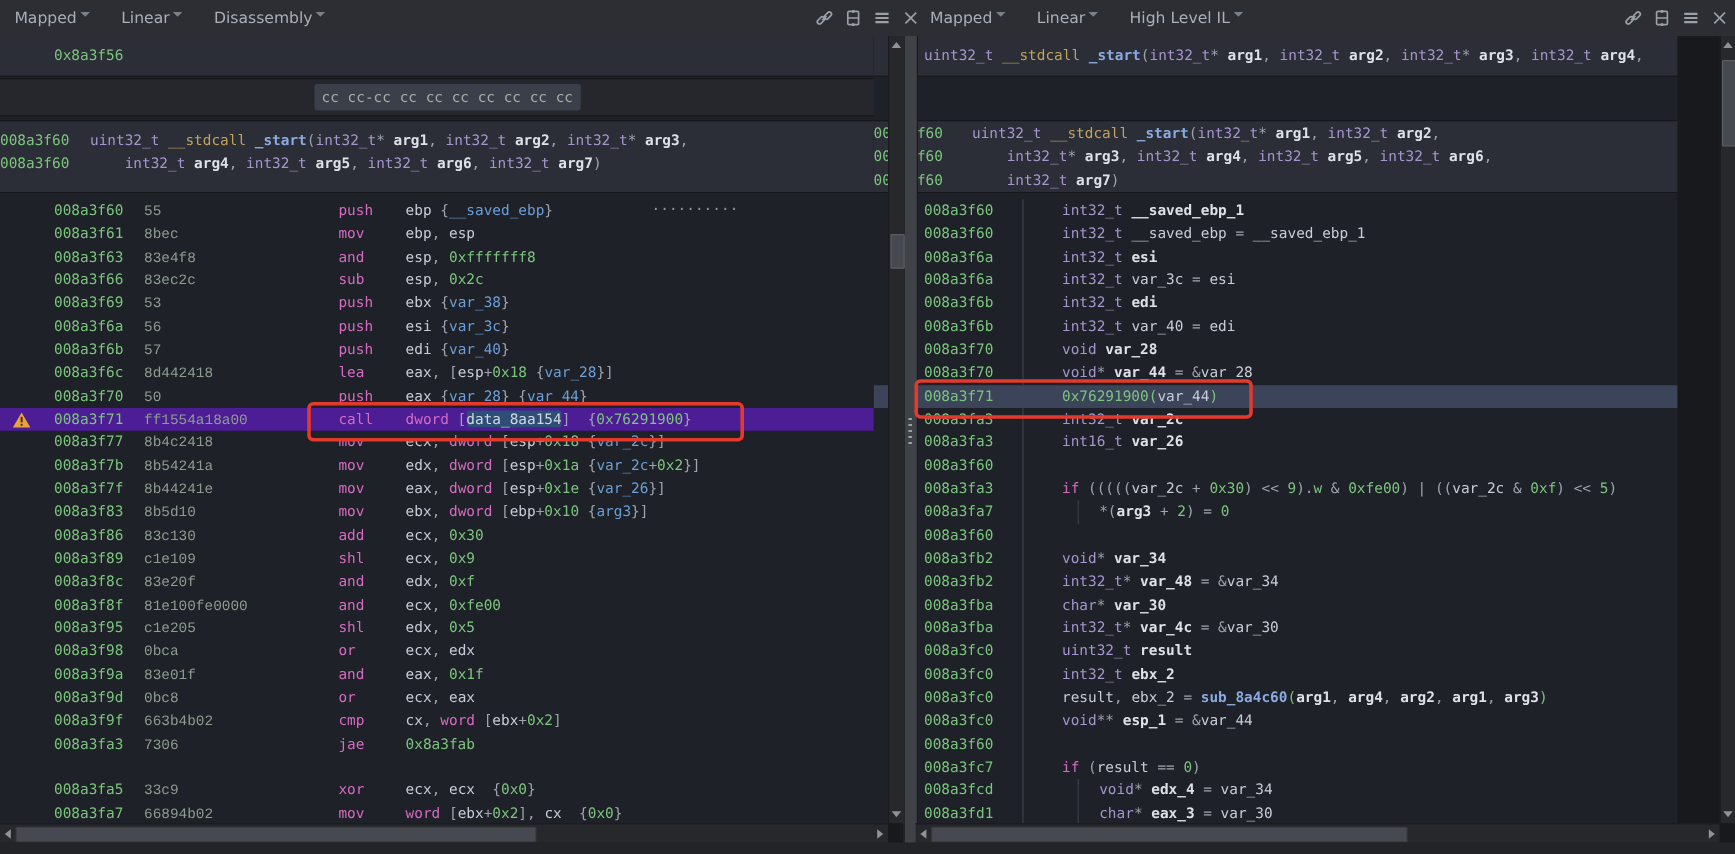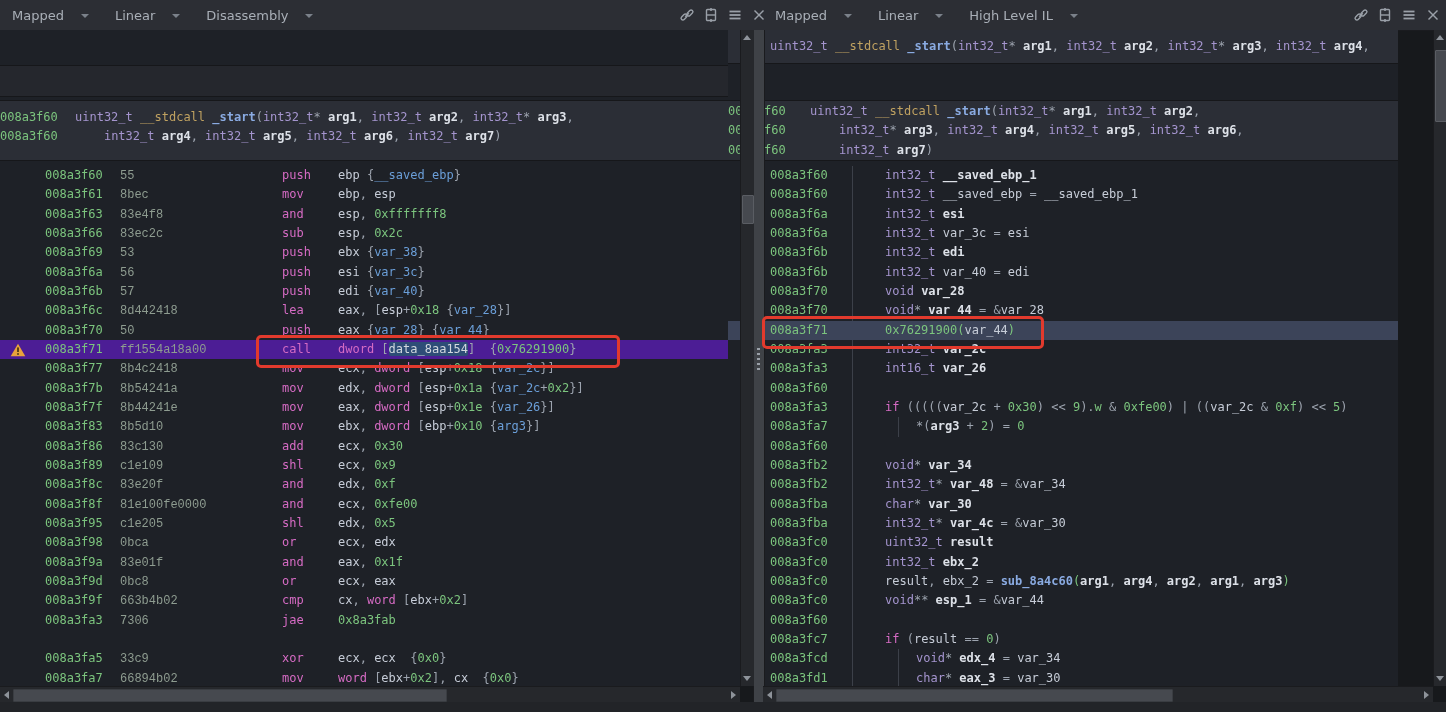--- a/index.html
+++ b/index.html
@@ -5,21 +5,21 @@
   html,body{margin:0;padding:0;background:#141619;}
   .app{position:relative;width:1446px;height:712px;background:#17191c;overflow:hidden;
        font-family:"DejaVu Sans Mono","Liberation Mono",monospace;font-size:12px;color:#c7cdd8;}
   
   .toolbar{position:absolute;left:0;top:0;width:1446px;height:30px;background:#2c2e34;
            border-bottom:1px solid #1a1b1f;font-family:"DejaVu Sans","Liberation Sans",sans-serif;
            font-size:13px;color:#a9afb7;}
   .tb-group{position:absolute;top:0;height:30px;display:flex;align-items:center;gap:26px;}
   .tb-menus-left{left:12px;}
   .tb-menus-right{left:775px;}
-  .menu-item{display:flex;align-items:center;gap:17px;cursor:default;white-space:nowrap;}
+  .menu-item{display:flex;gap:3px;cursor:default;white-space:nowrap;}
   .caret{width:0;height:0;border-left:4px solid transparent;border-right:4px solid transparent;
          border-top:4px solid #7b818a;margin-top:2px;}
   .tb-icons{position:absolute;top:0;height:30px;display:flex;align-items:center;gap:7px;}
   .tb-icons-left{left:678px;}
   .tb-icons-right{left:1352px;}
   .tbi{width:17px;height:17px;display:flex;align-items:center;justify-content:center;}
   .tbi svg{stroke:#9aa0a8;fill:none;stroke-width:1.4;}
   
   .pane{position:absolute;top:30px;height:656px;background:#1e2127;overflow:hidden;}
   .pane-left{left:0;width:740px;}
@@ -170,22 +170,26 @@
       <span class="tbi">
           <svg width="16" height="16" viewBox="0 0 16 16">
             <line x1="3.5" y1="3.5" x2="12.5" y2="12.5"></line>
             <line x1="12.5" y1="3.5" x2="3.5" y2="12.5"></line>
           </svg>
         </span>
     </div>
   </div>
 
   <div class="pane pane-left">
+    <div class="strip addr-strip">
+      <span class="tk-a">0x8a3f56</span>
+    </div>
     <div class="byte-row">
       <span class="br-addr tk-a">008a3f56</span>
+      <span class="br-bytes">cc cc-cc cc cc cc cc cc cc cc</span>
       <span class="br-ascii">..........</span>
     </div>
     <div class="sig-strip sig-left" id="left-sig"><div class="sigrow"><span class="col-addr tk-a">008a3f60</span><span class="tk-t">uint32_t</span><span class="tk-p"> </span><span class="tk-k">__stdcall</span><span class="tk-p"> </span><span class="tk-f">_start</span><span class="tk-p">(</span><span class="tk-t">int32_t</span><span class="tk-p">* </span><span class="tk-w">arg1</span><span class="tk-p">, </span><span class="tk-t">int32_t</span><span class="tk-p"> </span><span class="tk-w">arg2</span><span class="tk-p">, </span><span class="tk-t">int32_t</span><span class="tk-p">* </span><span class="tk-w">arg3</span><span class="tk-p">,</span></div><div class="sigrow"><span class="col-addr tk-a">008a3f60</span><span class="tk-p">    </span><span class="tk-t">int32_t</span><span class="tk-p"> </span><span class="tk-w">arg4</span><span class="tk-p">, </span><span class="tk-t">int32_t</span><span class="tk-p"> </span><span class="tk-w">arg5</span><span class="tk-p">, </span><span class="tk-t">int32_t</span><span class="tk-p"> </span><span class="tk-w">arg6</span><span class="tk-p">, </span><span class="tk-t">int32_t</span><span class="tk-p"> </span><span class="tk-w">arg7</span><span class="tk-p">)</span></div></div>
     <div class="code-body" id="left-body"><div class="arow"><span class="col-addr tk-a">008a3f60</span><span class="col-bytes tk-b">55</span><span class="col-mnem tk-m">push</span><span><span class="tk-r">ebp</span><span class="tk-p"> {</span><span class="tk-v">__saved_ebp</span><span class="tk-p">}</span></span></div><div class="arow"><span class="col-addr tk-a">008a3f61</span><span class="col-bytes tk-b">8bec</span><span class="col-mnem tk-m">mov</span><span><span class="tk-r">ebp</span><span class="tk-p">, </span><span class="tk-r">esp</span></span></div><div class="arow"><span class="col-addr tk-a">008a3f63</span><span class="col-bytes tk-b">83e4f8</span><span class="col-mnem tk-m">and</span><span><span class="tk-r">esp</span><span class="tk-p">, </span><span class="tk-n">0xfffffff8</span></span></div><div class="arow"><span class="col-addr tk-a">008a3f66</span><span class="col-bytes tk-b">83ec2c</span><span class="col-mnem tk-m">sub</span><span><span class="tk-r">esp</span><span class="tk-p">, </span><span class="tk-n">0x2c</span></span></div><div class="arow"><span class="col-addr tk-a">008a3f69</span><span class="col-bytes tk-b">53</span><span class="col-mnem tk-m">push</span><span><span class="tk-r">ebx</span><span class="tk-p"> {</span><span class="tk-v">var_38</span><span class="tk-p">}</span></span></div><div class="arow"><span class="col-addr tk-a">008a3f6a</span><span class="col-bytes tk-b">56</span><span class="col-mnem tk-m">push</span><span><span class="tk-r">esi</span><span class="tk-p"> {</span><span class="tk-v">var_3c</span><span class="tk-p">}</span></span></div><div class="arow"><span class="col-addr tk-a">008a3f6b</span><span class="col-bytes tk-b">57</span><span class="col-mnem tk-m">push</span><span><span class="tk-r">edi</span><span class="tk-p"> {</span><span class="tk-v">var_40</span><span class="tk-p">}</span></span></div><div class="arow"><span class="col-addr tk-a">008a3f6c</span><span class="col-bytes tk-b">8d442418</span><span class="col-mnem tk-m">lea</span><span><span class="tk-r">eax</span><span class="tk-p">, [</span><span class="tk-r">esp</span><span class="tk-p">+</span><span class="tk-n">0x18</span><span class="tk-p"> {</span><span class="tk-v">var_28</span><span class="tk-p">}]</span></span></div><div class="arow"><span class="col-addr tk-a">008a3f70</span><span class="col-bytes tk-b">50</span><span class="col-mnem tk-m">push</span><span><span class="tk-r">eax</span><span class="tk-p"> {</span><span class="tk-v">var_28</span><span class="tk-p">} {</span><span class="tk-v">var_44</span><span class="tk-p">}</span></span></div><div class="arow hl"><span class="warn"><svg width="16" height="14" viewBox="0 0 16 14">
               <path d="M8 0.8 L15.3 13.2 H0.7 Z" fill="#e9a33c"></path>
               <rect x="7.2" y="4.4" width="1.6" height="4.6" fill="#3a2c10"></rect>
               <rect x="7.2" y="10.2" width="1.6" height="1.6" fill="#3a2c10"></rect>
             </svg></span><span class="col-addr tk-a">008a3f71</span><span class="col-bytes tk-b">ff1554a18a00</span><span class="col-mnem tk-m">call</span><span><span class="tk-m">dword</span><span class="tk-p"> [</span><span class="tk-sel">data_8aa154</span><span class="tk-p">]  {</span><span class="tk-n">0x76291900</span><span class="tk-p">}</span></span></div><div class="arow"><span class="col-addr tk-a">008a3f77</span><span class="col-bytes tk-b">8b4c2418</span><span class="col-mnem tk-m">mov</span><span><span class="tk-r">ecx</span><span class="tk-p">, </span><span class="tk-m">dword</span><span class="tk-p"> [</span><span class="tk-r">esp</span><span class="tk-p">+</span><span class="tk-n">0x18</span><span class="tk-p"> {</span><span class="tk-v">var_2c</span><span class="tk-p">}]</span></span></div><div class="arow"><span class="col-addr tk-a">008a3f7b</span><span class="col-bytes tk-b">8b54241a</span><span class="col-mnem tk-m">mov</span><span><span class="tk-r">edx</span><span class="tk-p">, </span><span class="tk-m">dword</span><span class="tk-p"> [</span><span class="tk-r">esp</span><span class="tk-p">+</span><span class="tk-n">0x1a</span><span class="tk-p"> {</span><span class="tk-v">var_2c</span><span class="tk-p">+</span><span class="tk-n">0x2</span><span class="tk-p">}]</span></span></div><div class="arow"><span class="col-addr tk-a">008a3f7f</span><span class="col-bytes tk-b">8b44241e</span><span class="col-mnem tk-m">mov</span><span><span class="tk-r">eax</span><span class="tk-p">, </span><span class="tk-m">dword</span><span class="tk-p"> [</span><span class="tk-r">esp</span><span class="tk-p">+</span><span class="tk-n">0x1e</span><span class="tk-p"> {</span><span class="tk-v">var_26</span><span class="tk-p">}]</span></span></div><div class="arow"><span class="col-addr tk-a">008a3f83</span><span class="col-bytes tk-b">8b5d10</span><span class="col-mnem tk-m">mov</span><span><span class="tk-r">ebx</span><span class="tk-p">, </span><span class="tk-m">dword</span><span class="tk-p"> [</span><span class="tk-r">ebp</span><span class="tk-p">+</span><span class="tk-n">0x10</span><span class="tk-p"> {</span><span class="tk-v">arg3</span><span class="tk-p">}]</span></span></div><div class="arow"><span class="col-addr tk-a">008a3f86</span><span class="col-bytes tk-b">83c130</span><span class="col-mnem tk-m">add</span><span><span class="tk-r">ecx</span><span class="tk-p">, </span><span class="tk-n">0x30</span></span></div><div class="arow"><span class="col-addr tk-a">008a3f89</span><span class="col-bytes tk-b">c1e109</span><span class="col-mnem tk-m">shl</span><span><span class="tk-r">ecx</span><span class="tk-p">, </span><span class="tk-n">0x9</span></span></div><div class="arow"><span class="col-addr tk-a">008a3f8c</span><span class="col-bytes tk-b">83e20f</span><span class="col-mnem tk-m">and</span><span><span class="tk-r">edx</span><span class="tk-p">, </span><span class="tk-n">0xf</span></span></div><div class="arow"><span class="col-addr tk-a">008a3f8f</span><span class="col-bytes tk-b">81e100fe0000</span><span class="col-mnem tk-m">and</span><span><span class="tk-r">ecx</span><span class="tk-p">, </span><span class="tk-n">0xfe00</span></span></div><div class="arow"><span class="col-addr tk-a">008a3f95</span><span class="col-bytes tk-b">c1e205</span><span class="col-mnem tk-m">shl</span><span><span class="tk-r">edx</span><span class="tk-p">, </span><span class="tk-n">0x5</span></span></div><div class="arow"><span class="col-addr tk-a">008a3f98</span><span class="col-bytes tk-b">0bca</span><span class="col-mnem tk-m">or</span><span><span class="tk-r">ecx</span><span class="tk-p">, </span><span class="tk-r">edx</span></span></div><div class="arow"><span class="col-addr tk-a">008a3f9a</span><span class="col-bytes tk-b">83e01f</span><span class="col-mnem tk-m">and</span><span><span class="tk-r">eax</span><span class="tk-p">, </span><span class="tk-n">0x1f</span></span></div><div class="arow"><span class="col-addr tk-a">008a3f9d</span><span class="col-bytes tk-b">0bc8</span><span class="col-mnem tk-m">or</span><span><span class="tk-r">ecx</span><span class="tk-p">, </span><span class="tk-r">eax</span></span></div><div class="arow"><span class="col-addr tk-a">008a3f9f</span><span class="col-bytes tk-b">663b4b02</span><span class="col-mnem tk-m">cmp</span><span><span class="tk-r">cx</span><span class="tk-p">, </span><span class="tk-m">word</span><span class="tk-p"> [</span><span class="tk-r">ebx</span><span class="tk-p">+</span><span class="tk-n">0x2</span><span class="tk-p">]</span></span></div><div class="arow"><span class="col-addr tk-a">008a3fa3</span><span class="col-bytes tk-b">7306</span><span class="col-mnem tk-m">jae</span><span><span class="tk-n">0x8a3fab</span></span></div><div class="arow"></div><div class="arow"><span class="col-addr tk-a">008a3fa5</span><span class="col-bytes tk-b">33c9</span><span class="col-mnem tk-m">xor</span><span><span class="tk-r">ecx</span><span class="tk-p">, </span><span class="tk-r">ecx</span><span class="tk-p">  {</span><span class="tk-n">0x0</span><span class="tk-p">}</span></span></div><div class="arow"><span class="col-addr tk-a">008a3fa7</span><span class="col-bytes tk-b">66894b02</span><span class="col-mnem tk-m">mov</span><span><span class="tk-m">word</span><span class="tk-p"> [</span><span class="tk-r">ebx</span><span class="tk-p">+</span><span class="tk-n">0x2</span><span class="tk-p">], </span><span class="tk-r">cx</span><span class="tk-p">  {</span><span class="tk-n">0x0</span><span class="tk-p">}</span></span></div></div>
     <div class="redbox" style="left:256px;top:305px;width:358px;height:27px;"></div>
   </div>

